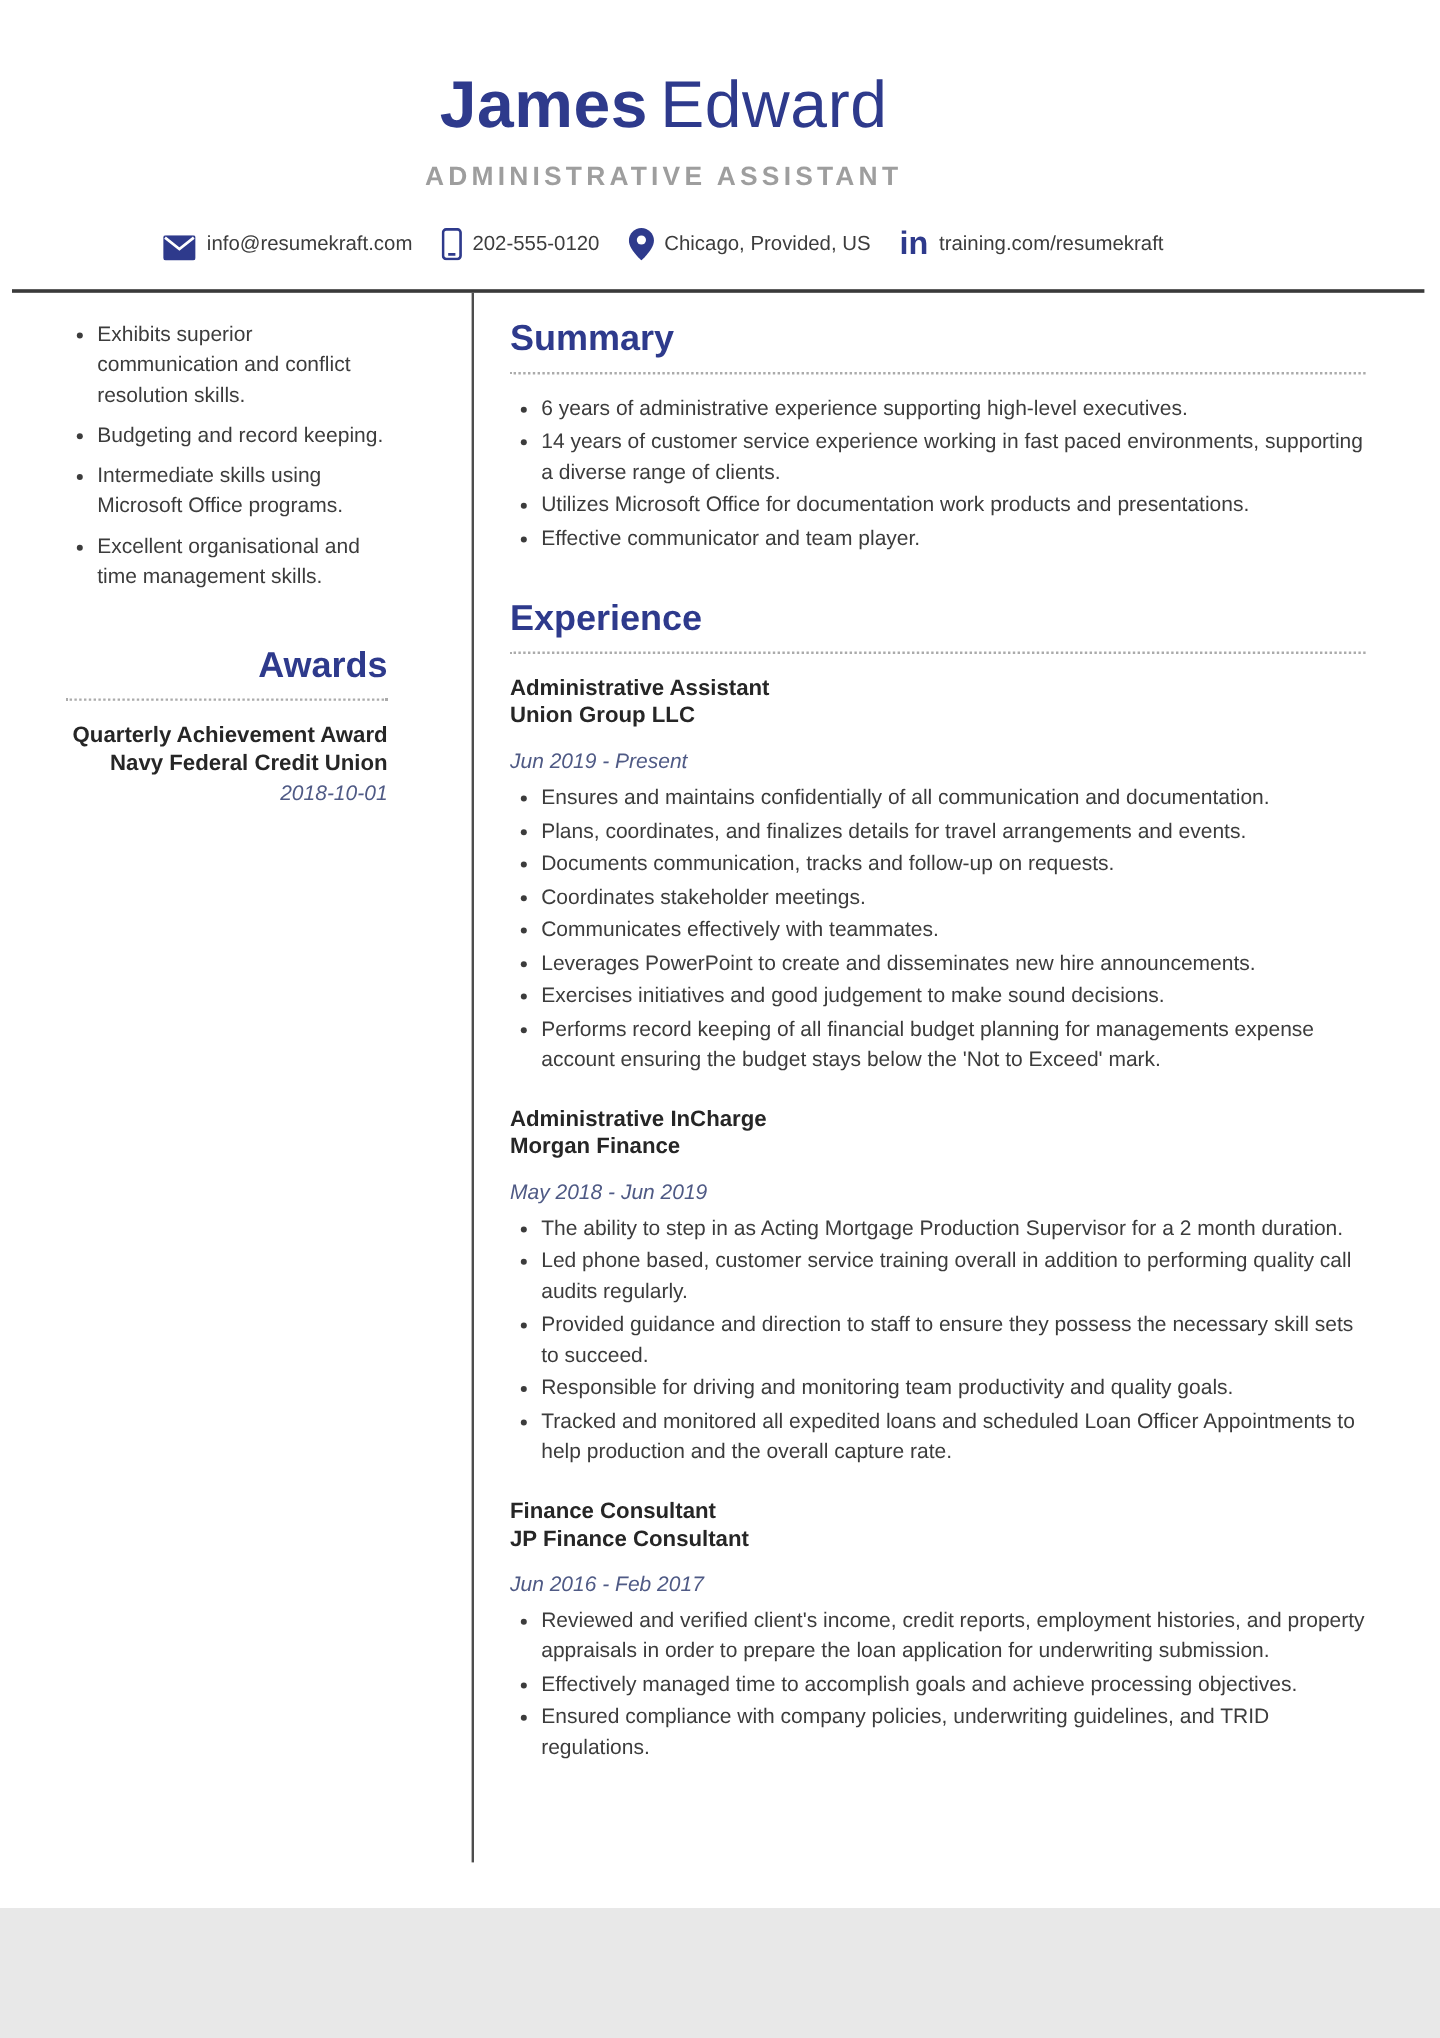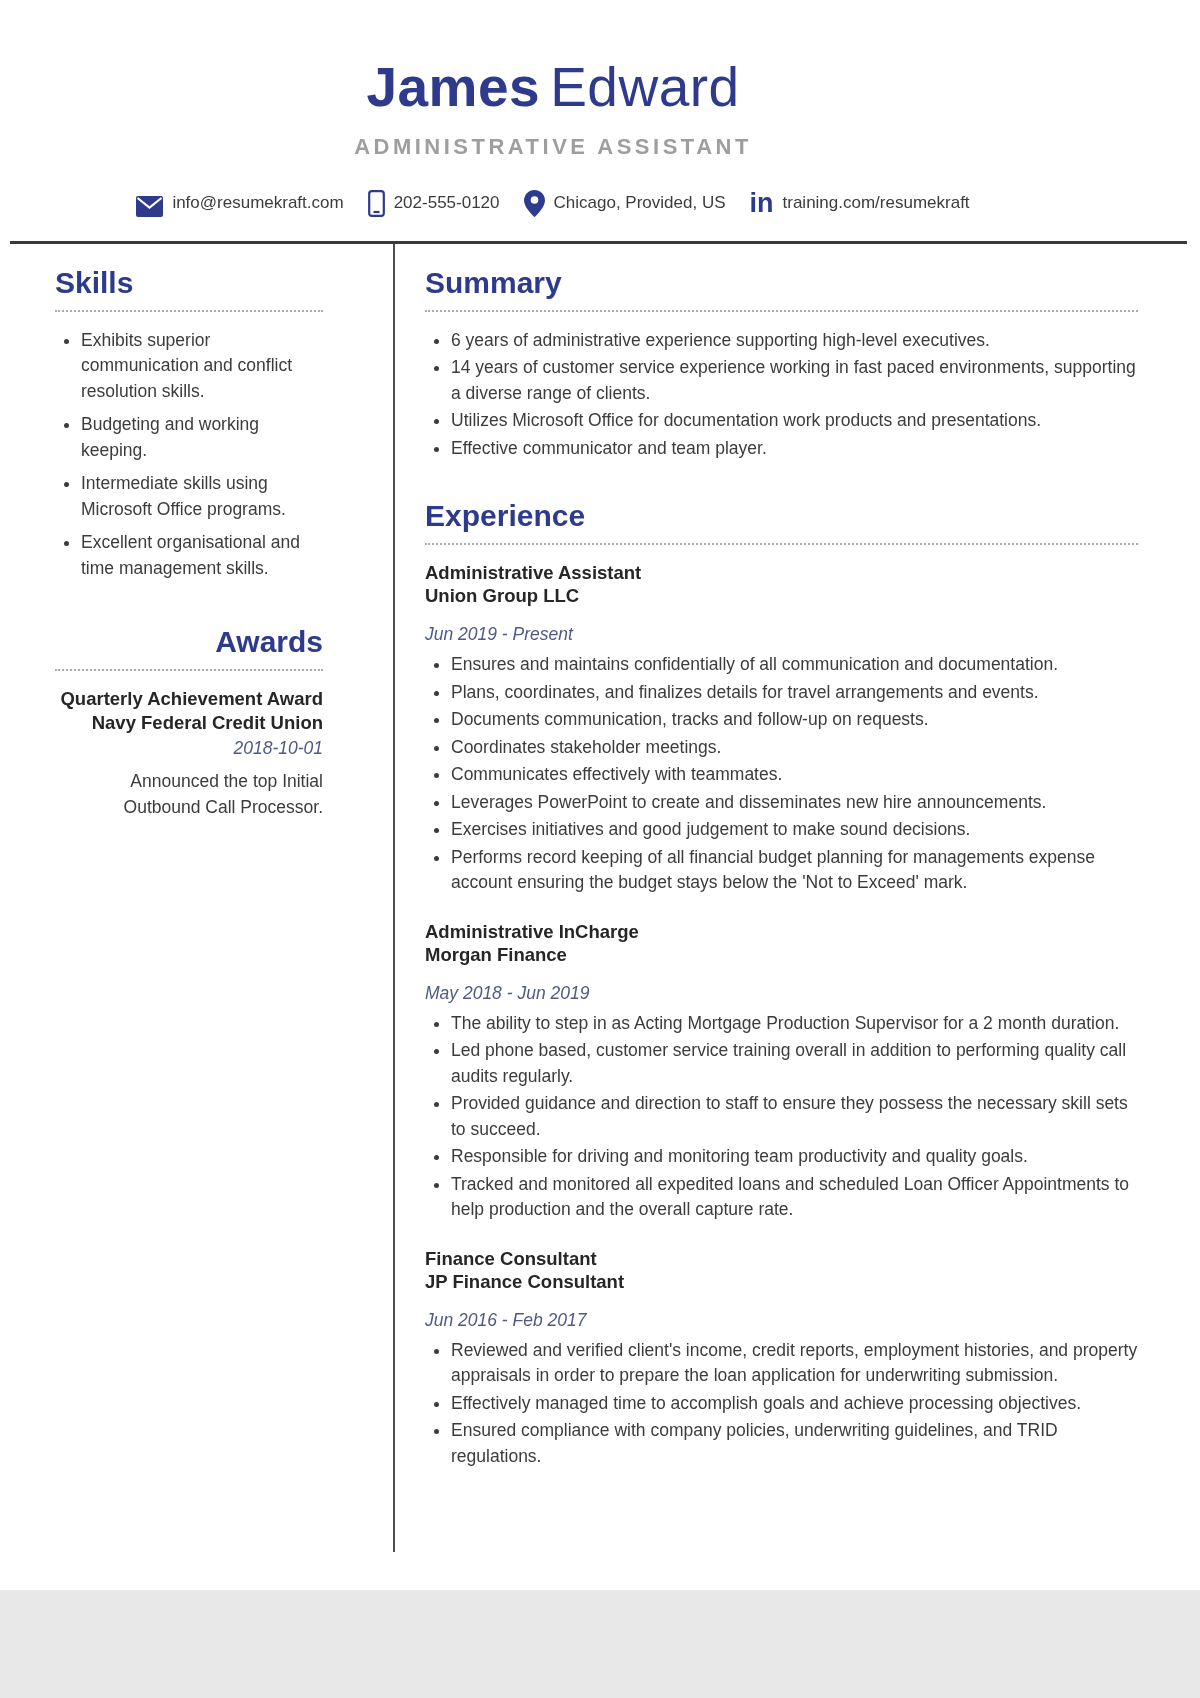--- a/index.html
+++ b/index.html
@@ -116,39 +116,37 @@
     </div>
   </div>
 
   <hr class="top-rule">
 
   <div class="columns">
 
     <div class="left-col">
 
       <div class="skills-section">
-        <div class="section-heading">Skills</div>
         <ul class="bullets">
 
             <li>Exhibits superior communication and conflict resolution skills.</li>
 
-            <li>Budgeting and working keeping.</li>
+            <li>Budgeting and record keeping.</li>
 
             <li>Intermediate skills using Microsoft Office programs.</li>
 
             <li>Excellent organisational and time management skills.</li>
           </ul>
       </div>
 
       <div class="awards-section">
         <div class="section-heading">Awards</div>
         <div class="award-title">Quarterly Achievement Award</div>
         <div class="award-org">Navy Federal Credit Union</div>
         <div class="award-date">2018-10-01</div>
-        <div class="award-desc">Announced the top Initial Outbound Call Processor.</div>
       </div>
 
     </div>
 
     <div class="v-divider"></div>
 
     <div class="right-col">
 
       <div class="summary-section">
         <div class="section-heading">Summary</div>

